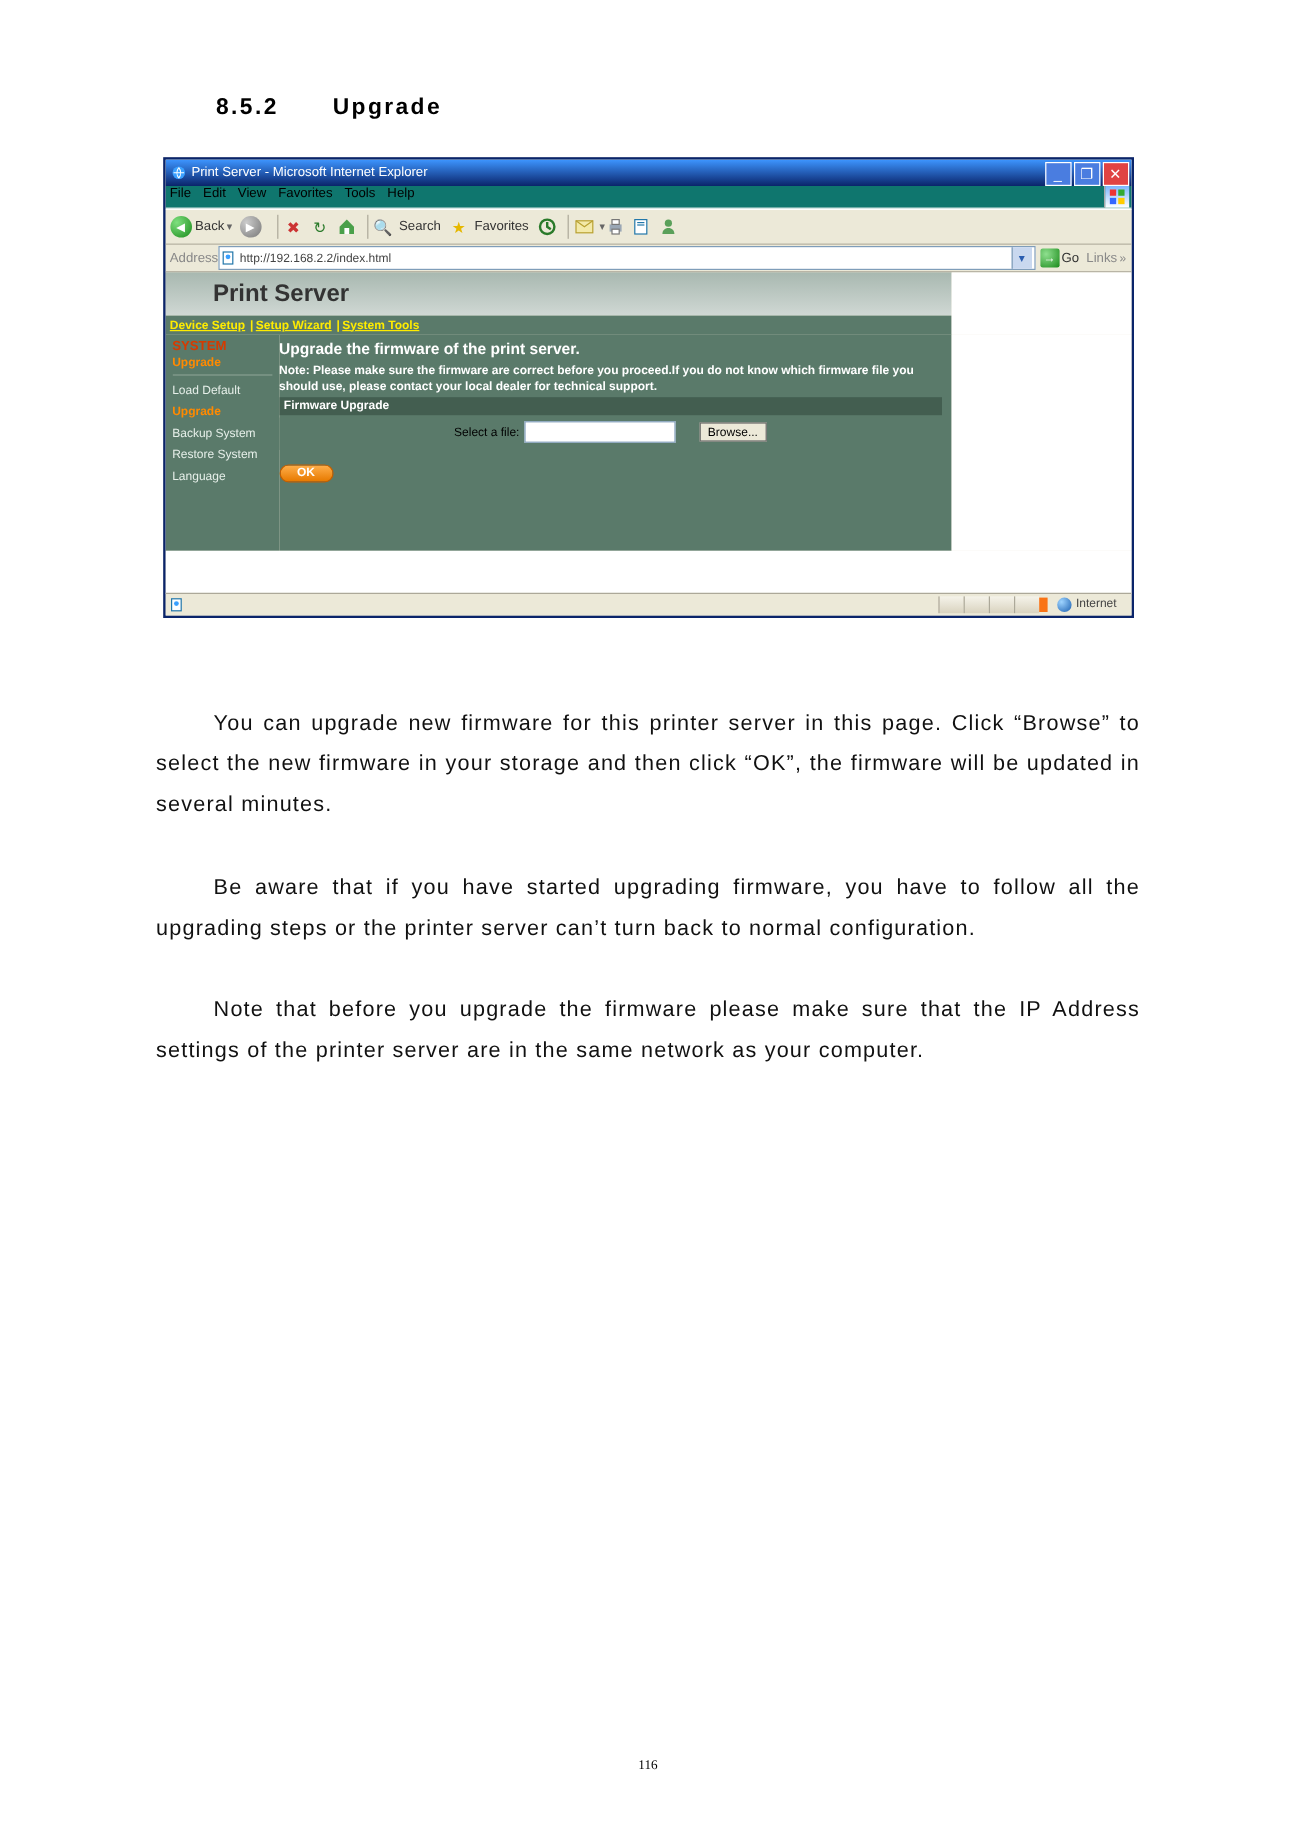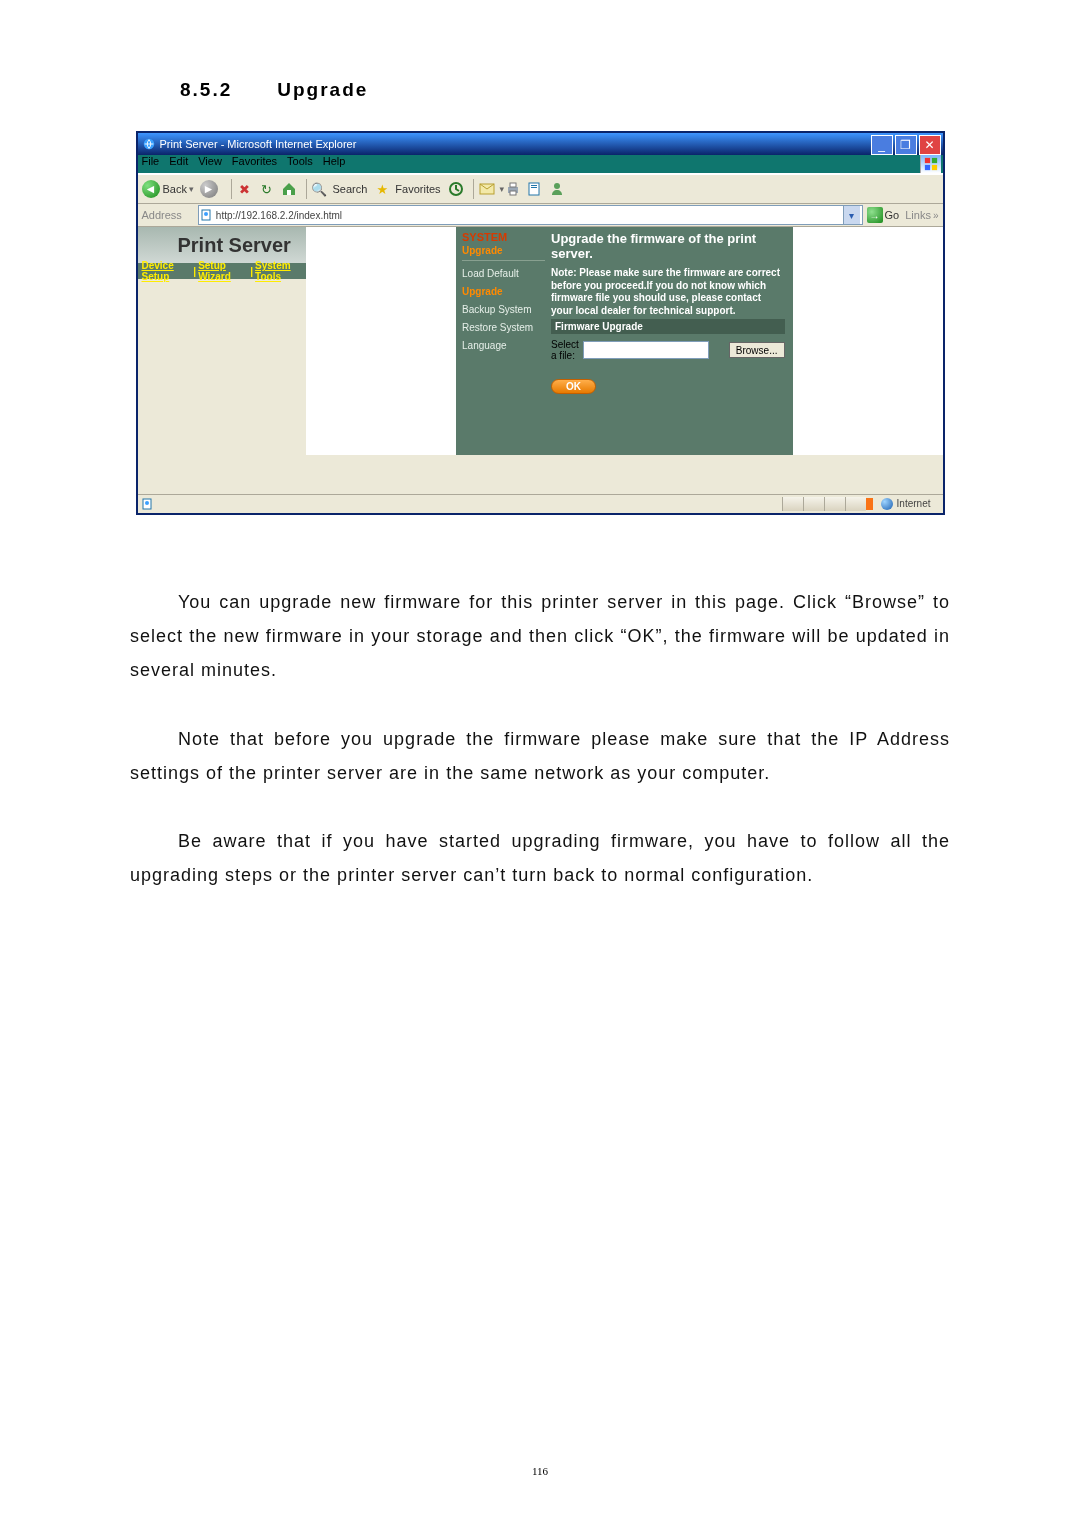--- a/index.html
+++ b/index.html
@@ -21,21 +21,21 @@
   
   .tbar{height:28px;background:#ece9d8;border-top:1px solid #fff;border-bottom:1px solid #aca899;display:flex;align-items:center;padding-left:4px;font-size:11px;color:#333}
   .tbtn{display:inline-flex;align-items:center;margin-right:6px}
   .tbtn .ico{width:18px;height:18px;border-radius:50%;display:inline-flex;align-items:center;justify-content:center;margin-right:3px;font-size:12px;color:#fff}
   .ico.green{background:radial-gradient(circle at 30% 30%,#7fe07f,#1a8a1a)}
   .ico.gray{background:radial-gradient(circle at 30% 30%,#ccc,#777)}
   .smico{width:18px;height:18px;display:inline-flex;align-items:center;justify-content:center;margin-right:4px;font-size:13px}
   .sep{width:1px;height:20px;background:#aca899;margin:0 4px}
   
   .abar{height:22px;background:#ece9d8;border-bottom:1px solid #aca899;display:flex;align-items:center;font-size:11px;padding:0 4px}
-  .abar .lbl{color:#888;margin-right:16px}
+  .abar .lbl{color:#888;margin-right:0}
   .abar .urlbox{flex:1;height:18px;background:#fff;border:1px solid #7f9db9;display:flex;align-items:center;padding:0 2px;font-size:10px;color:#444}
   .abar .urlbox .pg{width:12px;height:12px;margin-right:3px}
   .abar .go{display:inline-flex;align-items:center;margin-left:4px;color:#333}
   .abar .go .gico{width:16px;height:16px;background:radial-gradient(circle at 30% 30%,#8fe08f,#1a8a1a);border-radius:2px;display:inline-flex;align-items:center;justify-content:center;color:#fff;font-size:10px;margin-right:2px}
   .abar .dd{width:16px;height:18px;border-left:1px solid #7f9db9;display:flex;align-items:center;justify-content:center;background:#c9d8ef;color:#2a5db0;font-size:10px}
   .abar .links{margin-left:6px;color:#888}
   .abar .chev{margin-left:2px;color:#888;font-size:10px}
   .banner{height:36px;background:linear-gradient(#a8b8b0,#d0d8d4);display:flex;align-items:center;padding-left:40px}
   .banner .ps{font-size:20px;font-weight:bold;color:#333}
   .topnav{height:16px;background:#5a7a6a;font-size:10px;padding-left:4px;display:flex;align-items:center}
@@ -189,21 +189,21 @@
         <span class="dd">▾</span>
       </div>
       <span class="go">
           <span class="gico">→</span>
           <span>Go</span>
         </span>
       <span class="links">Links</span>
       <span class="chev">»</span>
     </div>
 
-    <div style="display:flex;flex-direction:row;height:228px">
+    <div style="display:flex;flex-direction:column;height:268px">
       <div style="display:flex">
         <div style="flex:1">
           <div class="banner">
             <span class="ps">Print Server</span>
           </div>
           <div class="topnav">
             <a>Device Setup</a>
               <span class="divp">|</span>
             <a>Setup Wizard</a>
               <span class="divp">|</span>
@@ -254,17 +254,17 @@
           <span class="cell"></span>
         <span class="zone">
           <span class="globe"></span>
           <span>Internet</span>
         </span>
       </div>
     </div>
   </div>
 
   <div class="para"><span class="indent"></span><span>You can upgrade new firmware for this printer server in this page. Click “Browse” to select the new firmware in your storage and then click “OK”, the firmware will be updated in several minutes.</span></div>
+  <div class="para"><span class="indent"></span><span>Be aware that if you have started upgrading firmware, you have to follow all the upgrading steps or the printer server can’t turn back to normal configuration.</span></div>
   <div class="para"><span class="indent"></span><span>Note that before you upgrade the firmware please make sure that the IP Address settings of the printer server are in the same network as your computer.</span></div>
-  <div class="para"><span class="indent"></span><span>Be aware that if you have started upgrading firmware, you have to follow all the upgrading steps or the printer server can’t turn back to normal configuration.</span></div>
 
   <div class="pageno">116</div>
 </div>
 
 </body></html>

